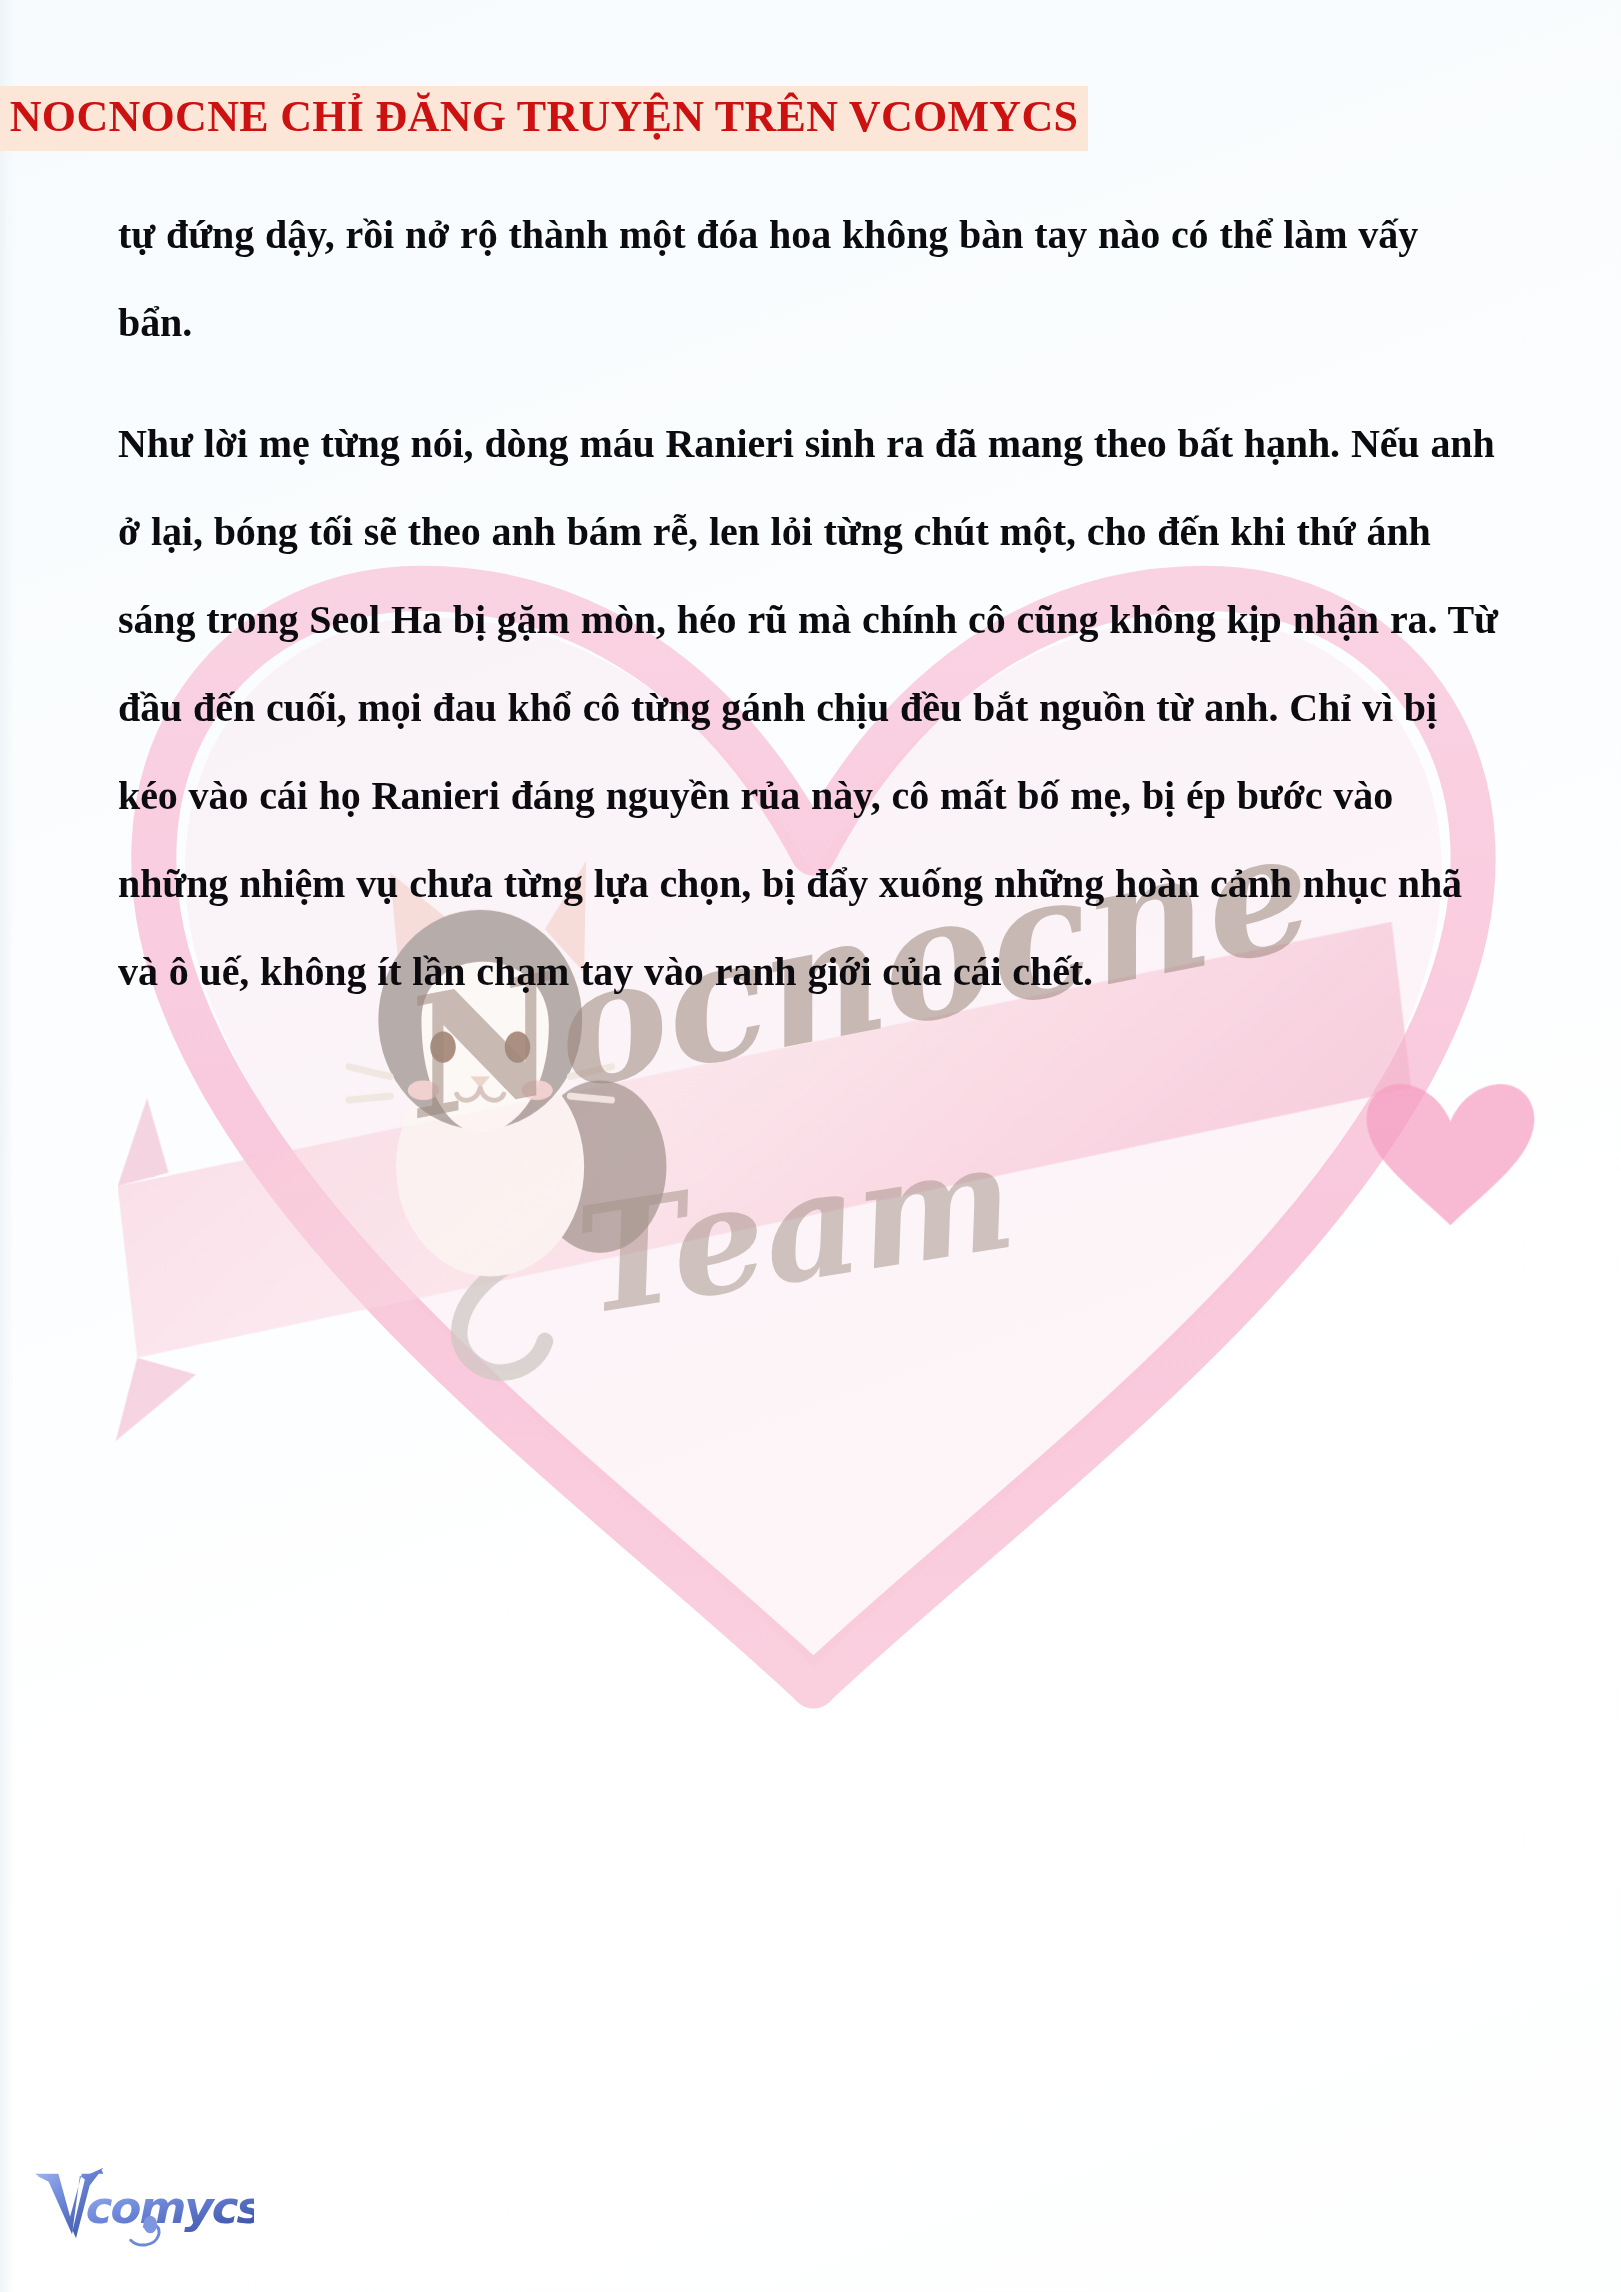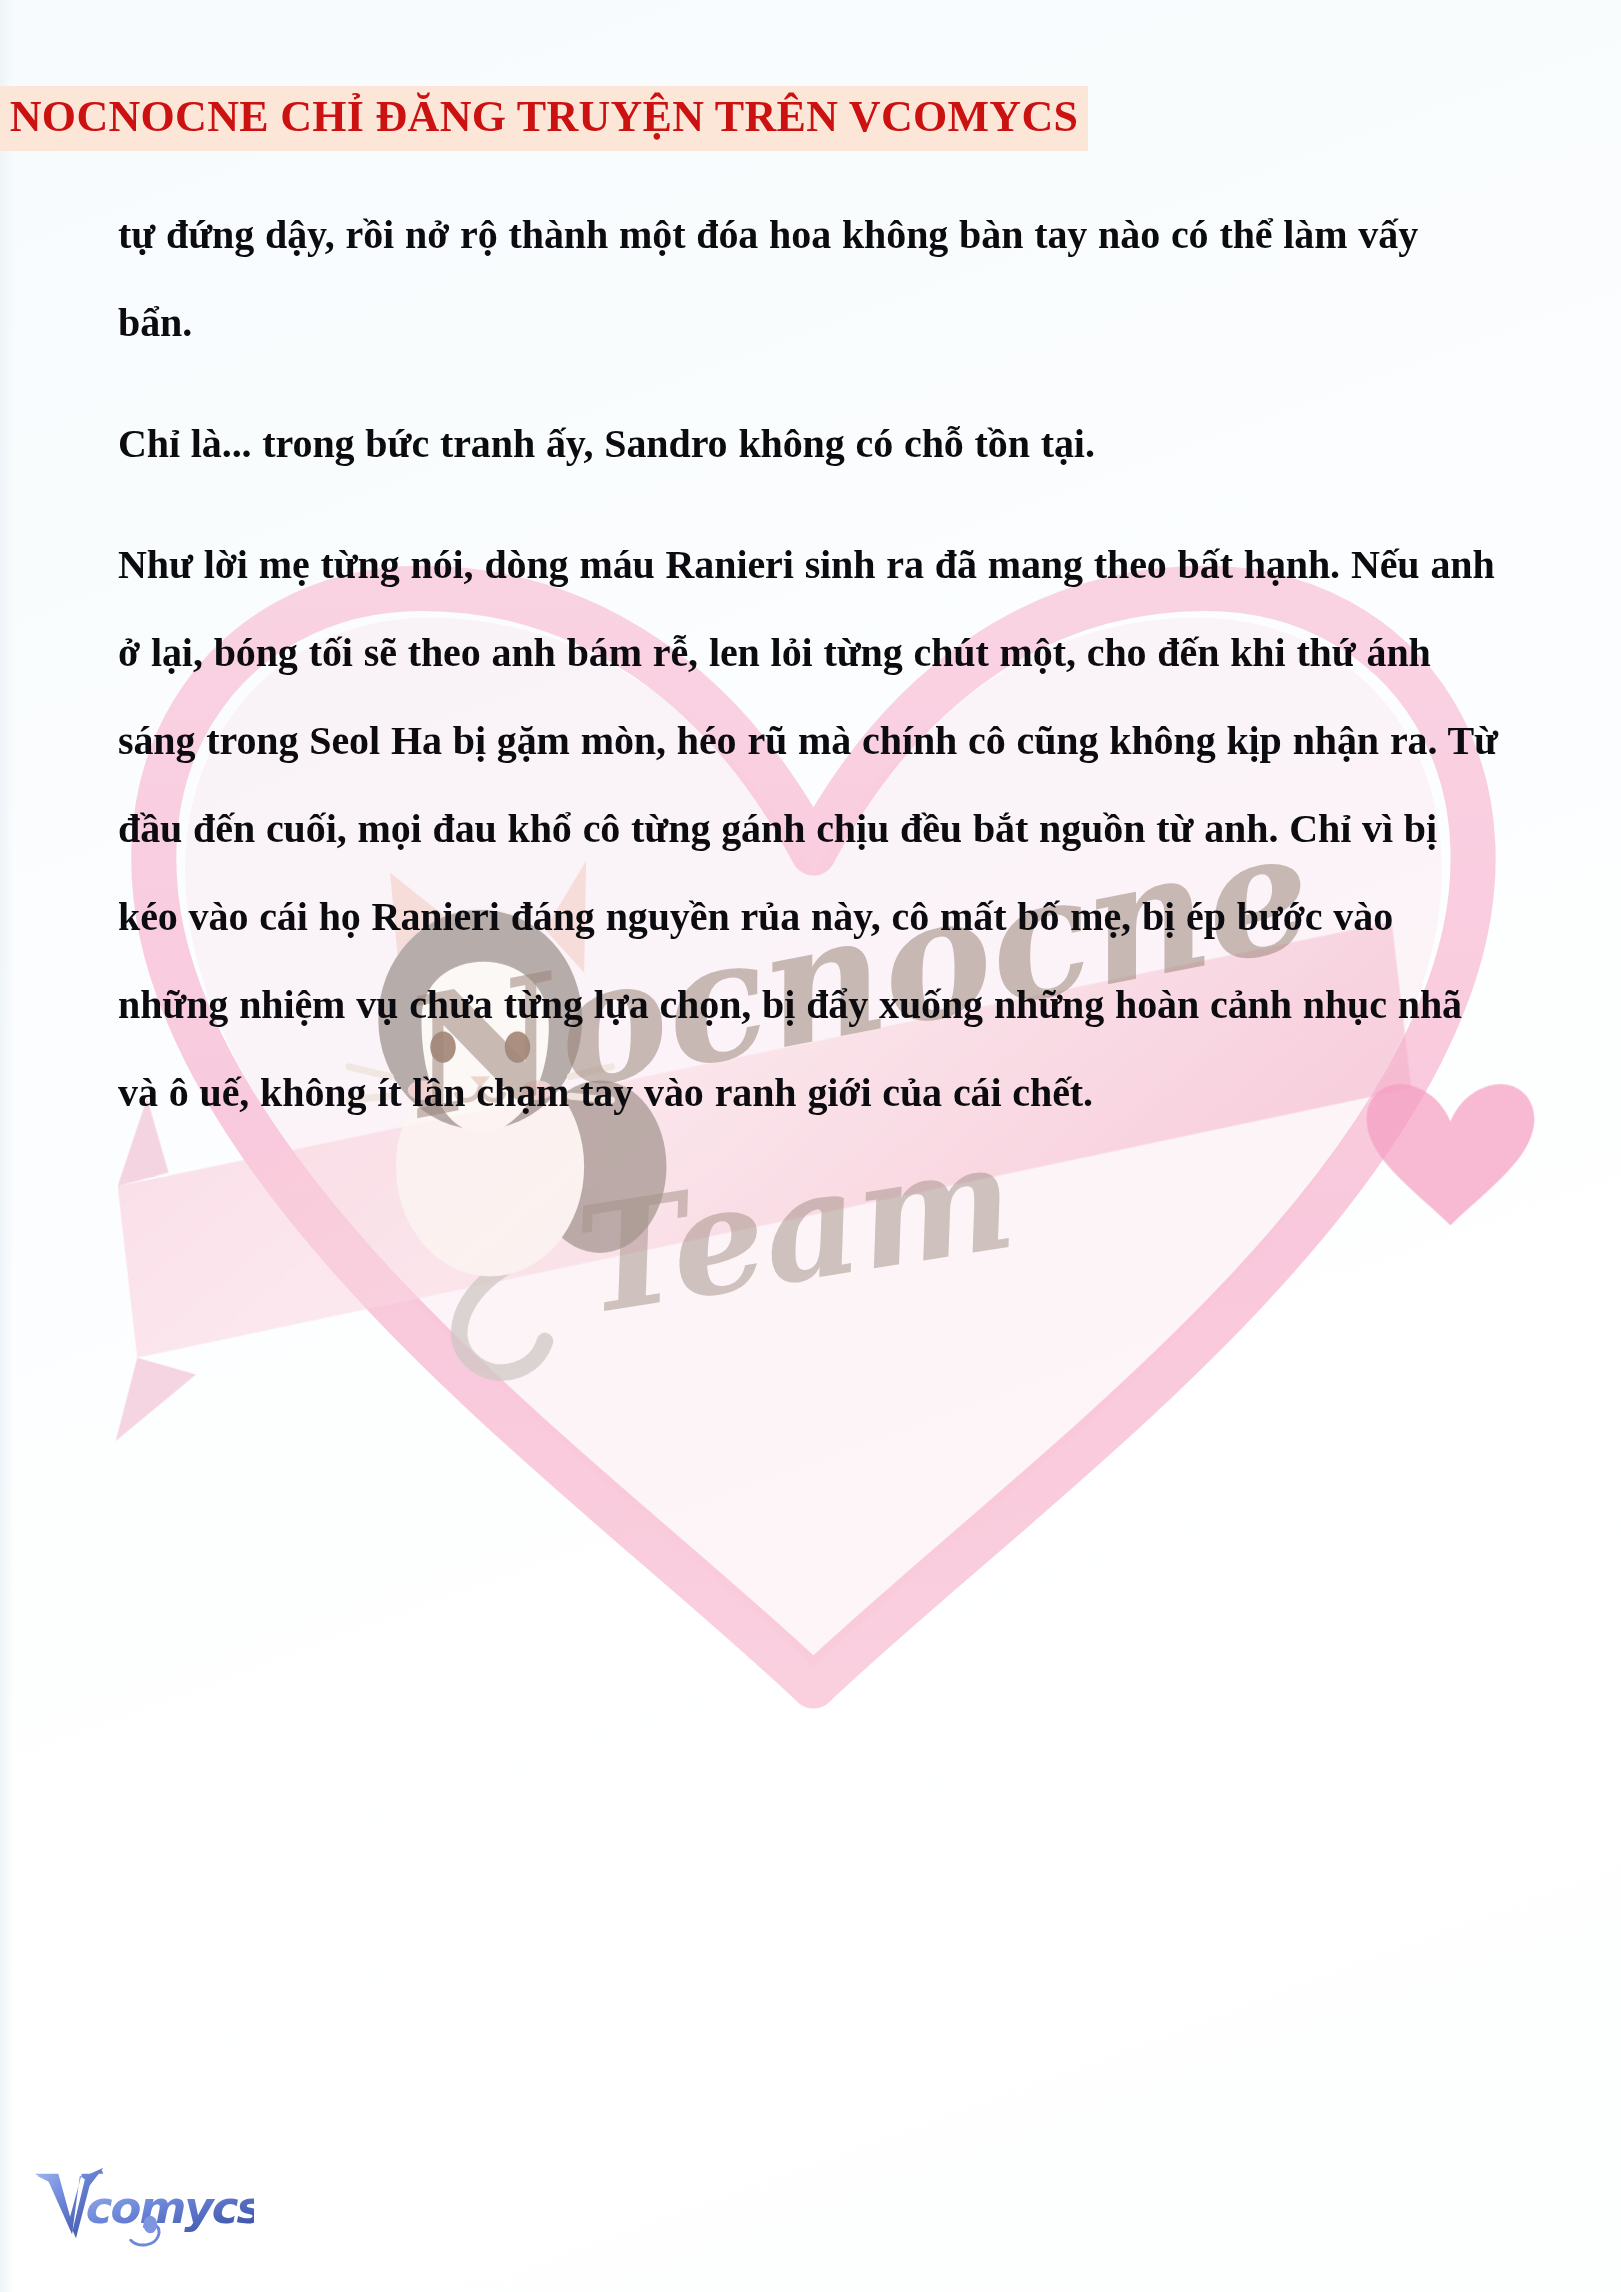--- a/index.html
+++ b/index.html
@@ -205,21 +205,20 @@
       </g>
     </svg>
   </div>
 
   <div class="banner-wrap">
     <span class="banner-text">NOCNOCNE CHỈ ĐĂNG TRUYỆN TRÊN VCOMYCS</span>
   </div>
 
   <div class="content">
     <p class="para">tự đứng dậy, rồi nở rộ thành một đóa hoa không bàn tay nào có thể làm vấy bẩn.</p>
-    <p class="para">Chỉ là... trong bức tranh ấy, Sandro không có chỗ tồn tại.</p>
     <p class="para">Như lời mẹ từng nói, dòng máu Ranieri sinh ra đã mang theo bất hạnh. Nếu anh ở lại, bóng tối sẽ theo anh bám rễ, len lỏi từng chút một, cho đến khi thứ ánh sáng trong Seol Ha bị gặm mòn, héo rũ mà chính cô cũng không kịp nhận ra. Từ đầu đến cuối, mọi đau khổ cô từng gánh chịu đều bắt nguồn từ anh. Chỉ vì bị kéo vào cái họ Ranieri đáng nguyền rủa này, cô mất bố mẹ, bị ép bước vào những nhiệm vụ chưa từng lựa chọn, bị đẩy xuống những hoàn cảnh nhục nhã và ô uế, không ít lần chạm tay vào ranh giới của cái chết.</p>
   </div>
 
   <div class="footer-logo">
     <svg class="logo-svg" width="225" height="90" viewBox="0 0 230 92" xmlns="http://www.w3.org/2000/svg">
       <defs>
         <linearGradient id="vc" x1="0" y1="0" x2="1" y2="1">
           <stop offset="0%" stop-color="#a3b7ee"></stop>
           <stop offset="40%" stop-color="#6e88da"></stop>
           <stop offset="100%" stop-color="#33499f"></stop>

